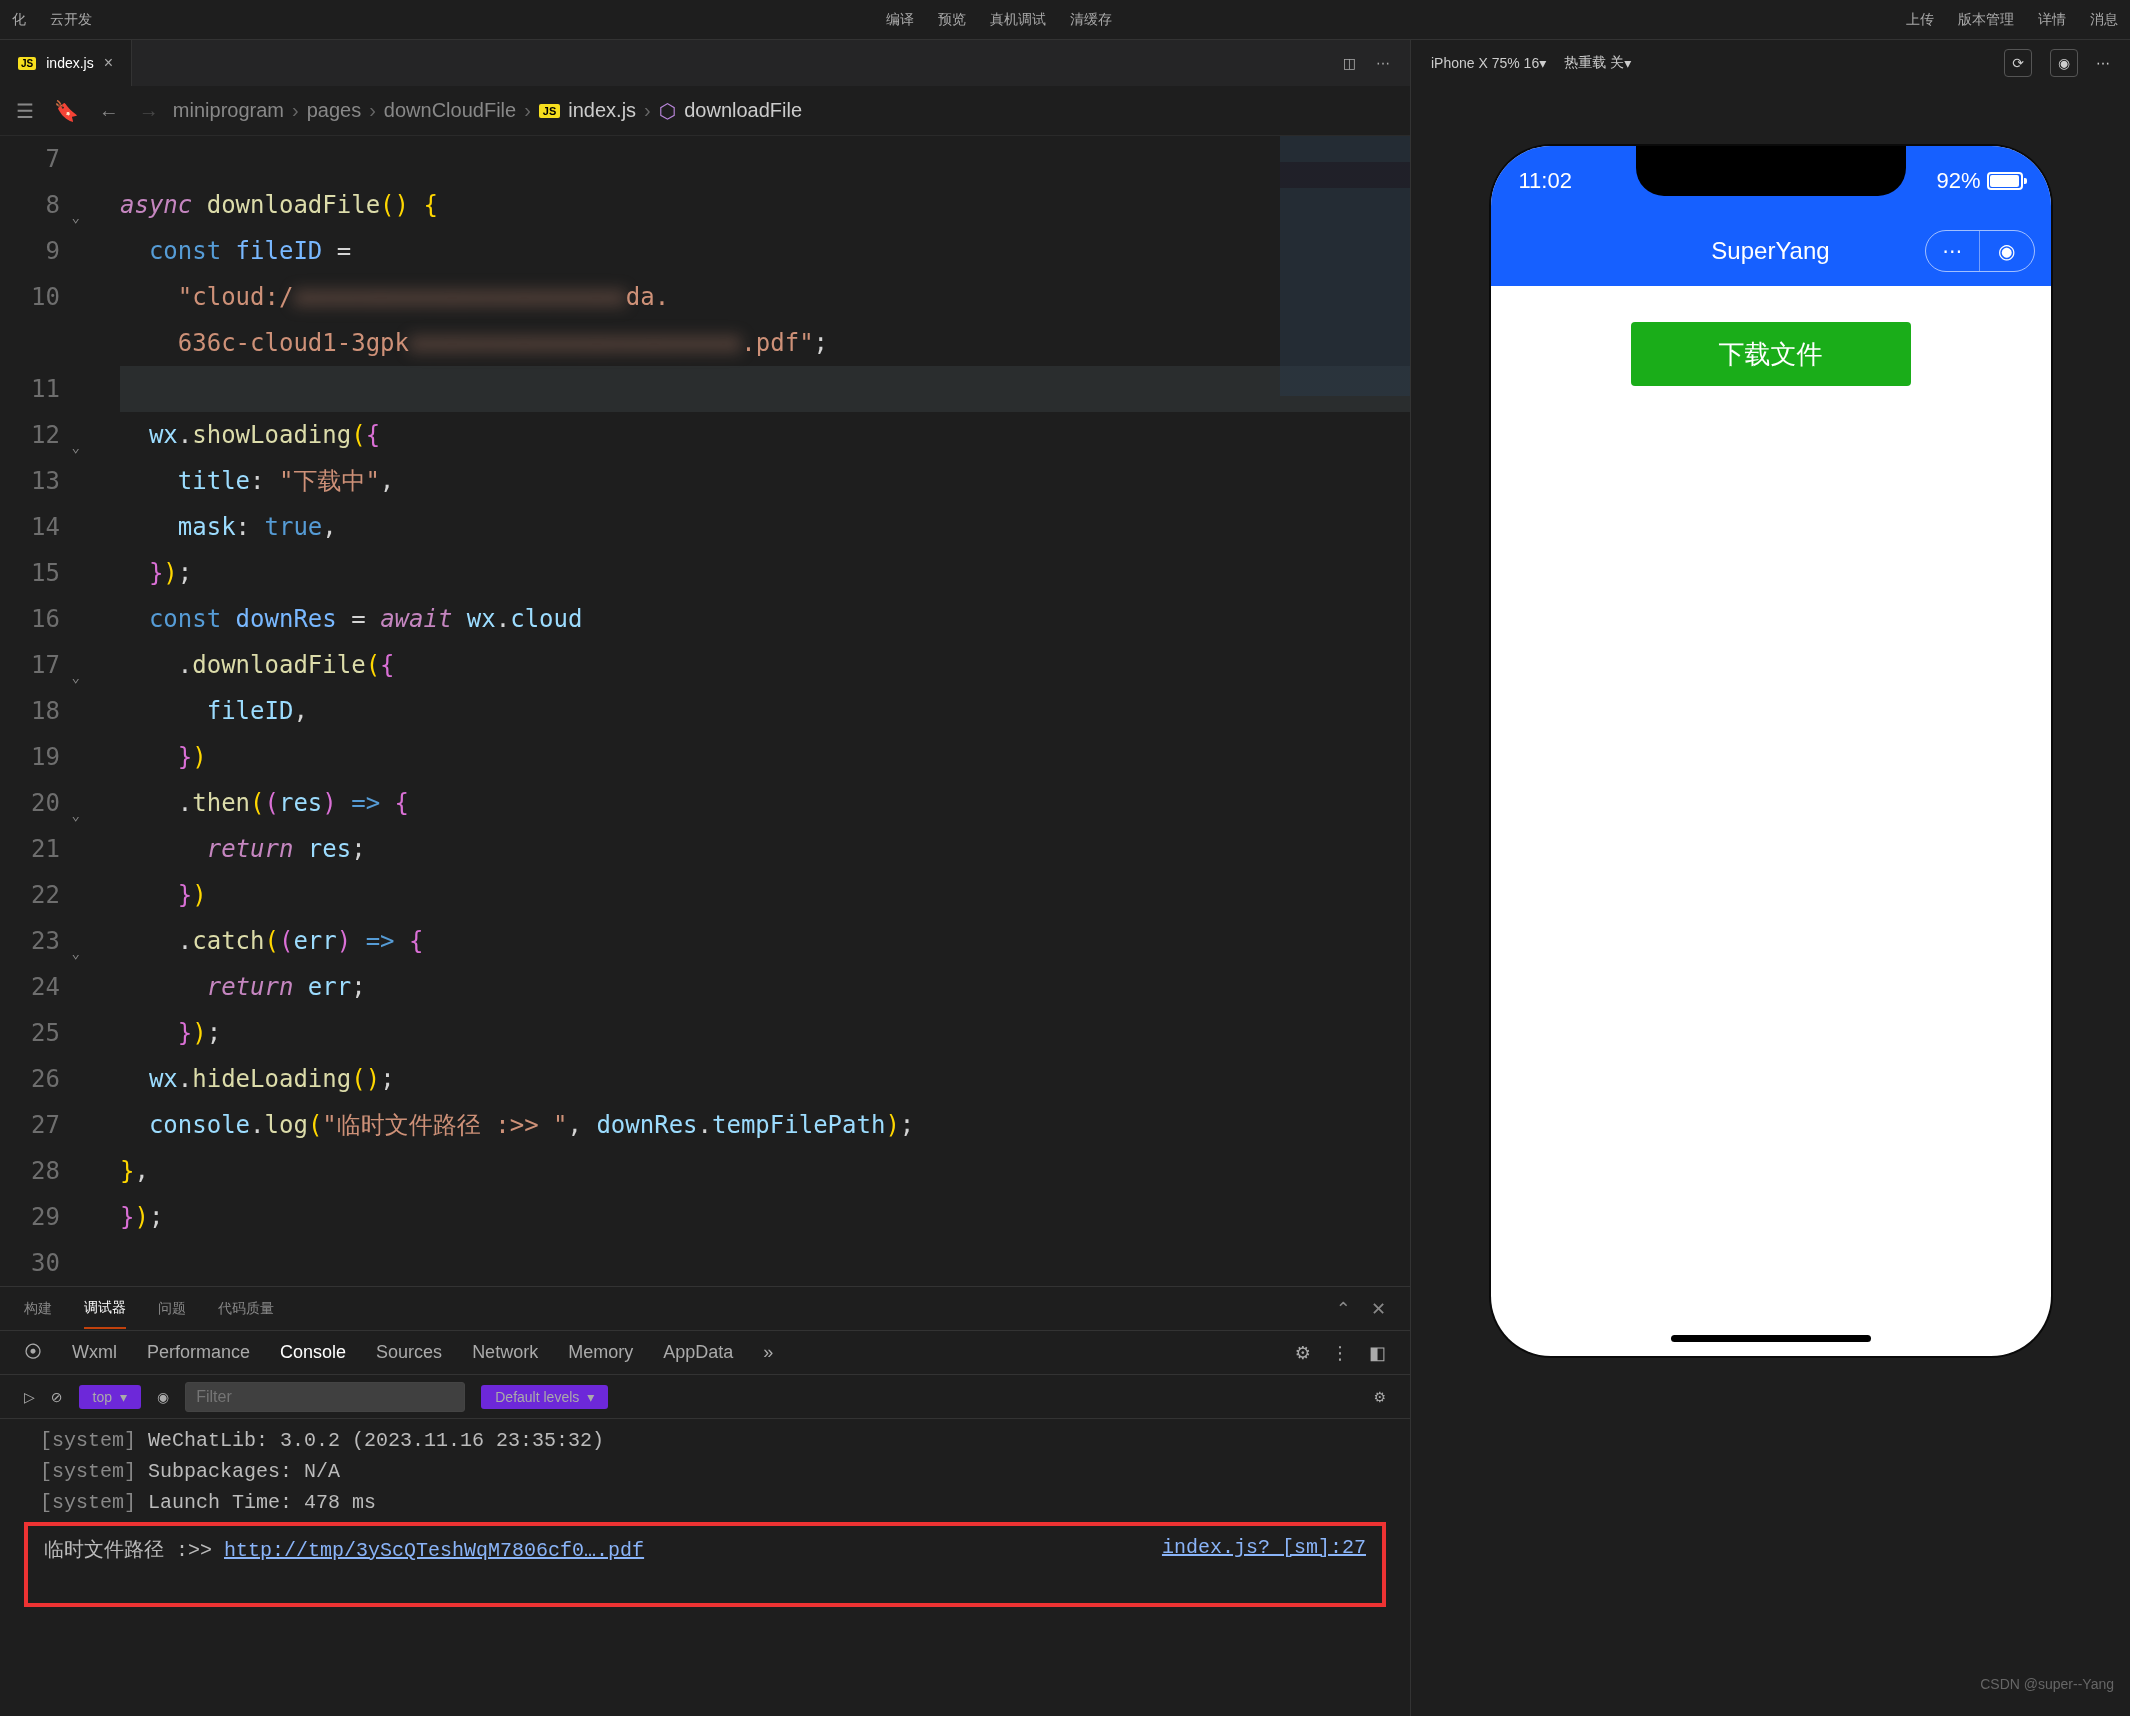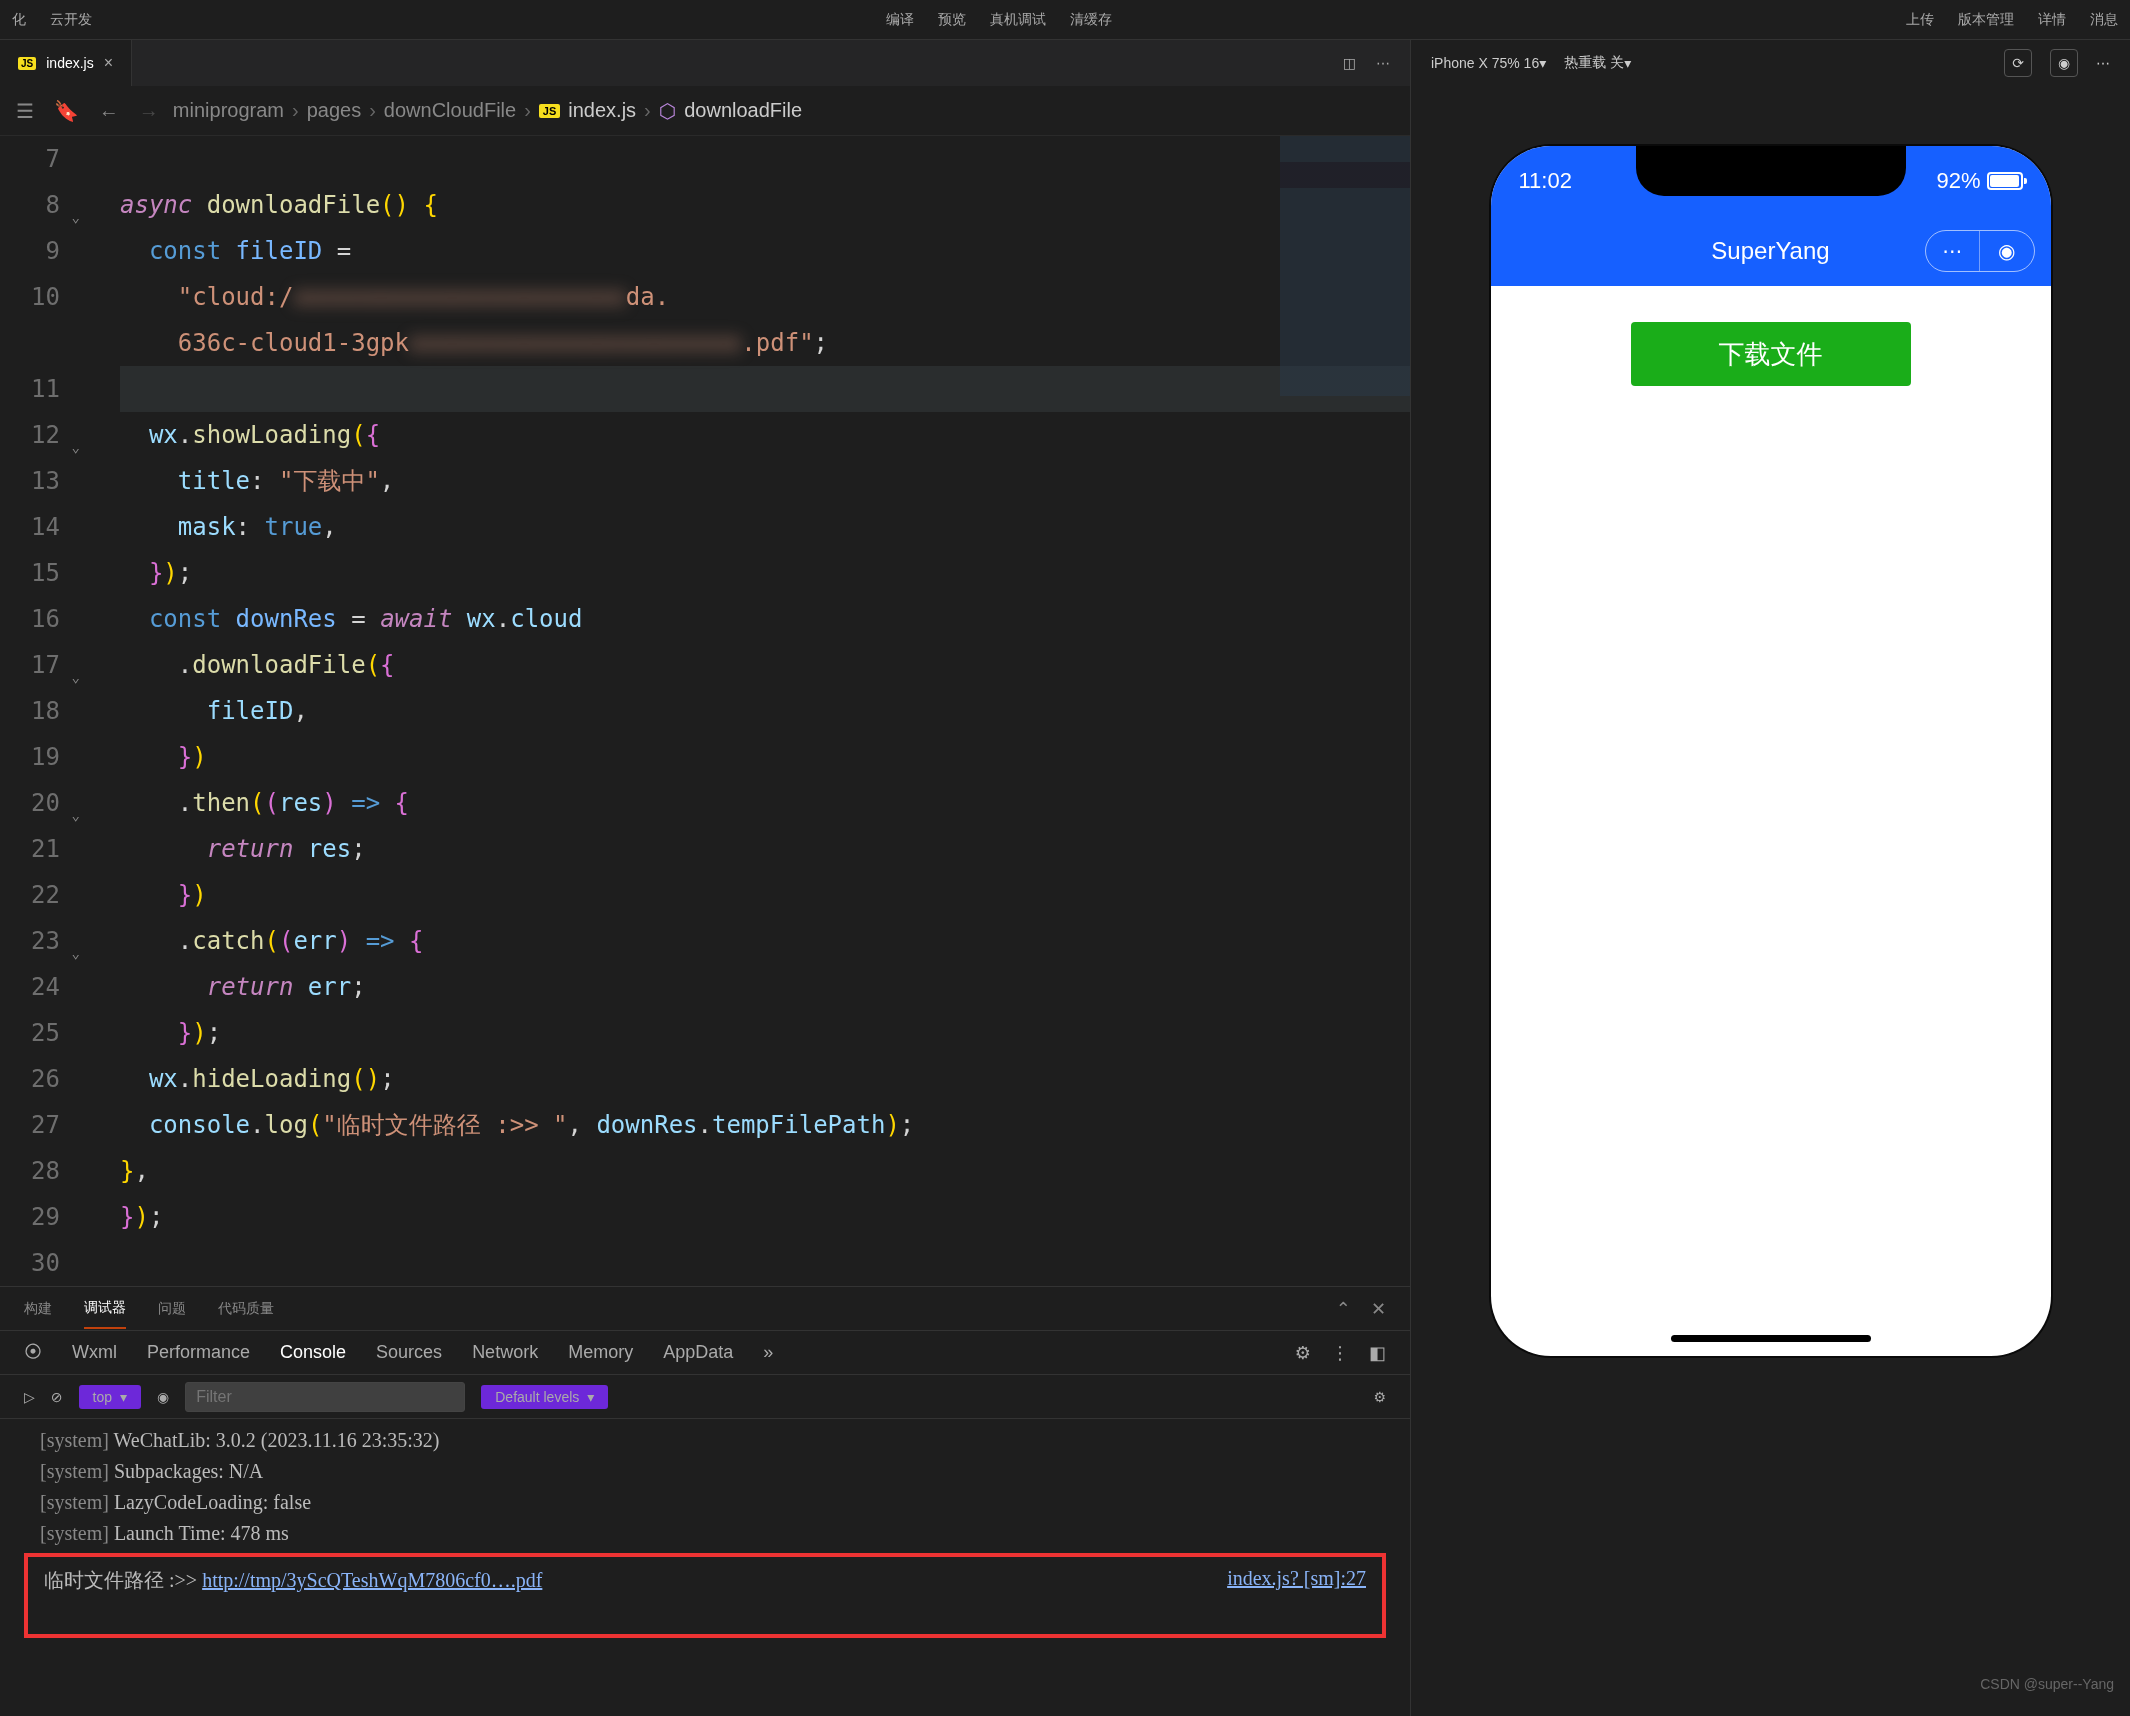--- a/index.html
+++ b/index.html
@@ -63,21 +63,21 @@
 .devtools-tabs { height: 44px; display: flex; align-items: center; padding: 0 24px; gap: 30px; color: #aaa; border-bottom: 1px solid #333; font-size: 18px; }
 .devtools-tabs .dtab { cursor: pointer; }
 .devtools-tabs .dtab.active { color: #fff; }
 .devtools-tabs .dright { margin-left: auto; display: flex; gap: 20px; color: #aaa; }
 
 .console-toolbar { height: 44px; display: flex; align-items: center; padding: 0 24px; gap: 16px; border-bottom: 1px solid #333; color: #aaa; }
 .console-toolbar .sel { background: #6d28d9; padding: 4px 14px; border-radius: 3px; display: flex; align-items: center; gap: 8px; }
 .console-toolbar input { background: #404040; border: 1px solid #444; color: #ccc; padding: 5px 10px; border-radius: 3px; width: 280px; font-size: 16px; }
 .console-toolbar .dright { margin-left: auto; }
 
-.console-body { flex: 1; padding: 6px 0; font-family: Liberation Serif, serif; font-size: 20px; overflow: auto; }
+.console-body { flex: 1; padding: 6px 0; font-family: Liberation Mono, monospace; font-size: 20px; overflow: auto; }
 .clog { padding: 4px 40px; color: #bbb; }
 .clog .sys { color: #888; }
 .clog.highlighted { border: 4px solid #e33; margin: 4px 24px; padding: 10px 16px 40px; }
 .clog a { color: #8ab4f8; text-decoration: underline; }
 .clog .src { float: right; color: #8ab4f8; text-decoration: underline; }
 
 
 .sim-header { height: 46px; display: flex; align-items: center; padding: 0 20px; gap: 18px; color: #ccc; }
 .sim-header .device { display: flex; align-items: center; }
 .sim-header .right { margin-left: auto; display: flex; gap: 18px; align-items: center; }
@@ -258,21 +258,20 @@
         <input placeholder="Filter" style="">
         <div class="sel">
             <span>Default levels</span> 
             <span>▾</span>
           </div>
         <div class="dright"><span>⚙</span></div>
       </div>
       <div class="console-body" id="console">
           <div class="clog"><span class="sys">[system]</span> WeChatLib: 3.0.2 (2023.11.16 23:35:32)</div>
           <div class="clog"><span class="sys">[system]</span> Subpackages: N/A</div>
-          <div class="clog"><span class="sys">[system]</span> LazyCodeLoading: false</div>
           <div class="clog"><span class="sys">[system]</span> Launch Time: 478 ms</div>
           <div class="clog highlighted"><span class="src">index.js? [sm]:27</span>临时文件路径 :&gt;&gt;  <a>http://tmp/3yScQTeshWqM7806cf0….pdf</a></div>
         </div>
     </div>
   </div>
 
   <div class="right-panel">
     <div class="sim-header">
       <div class="device">
           <span>iPhone X 75% 16</span> 

